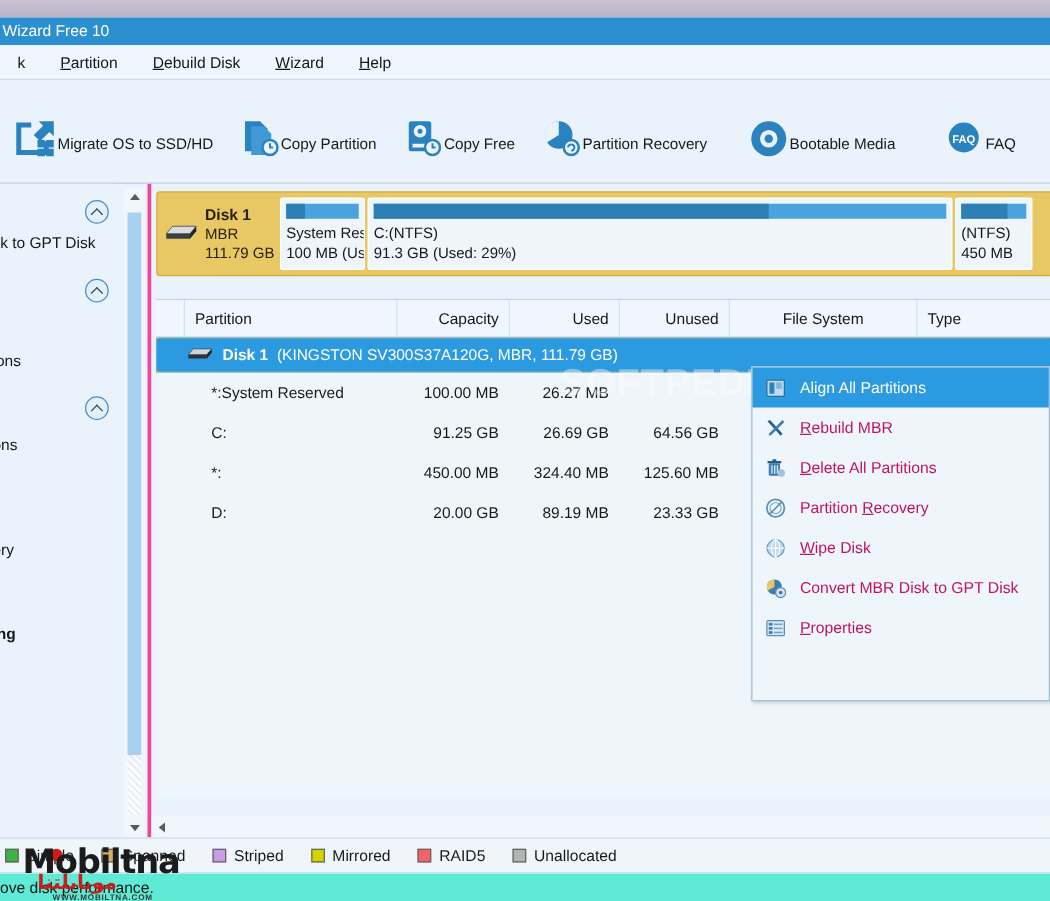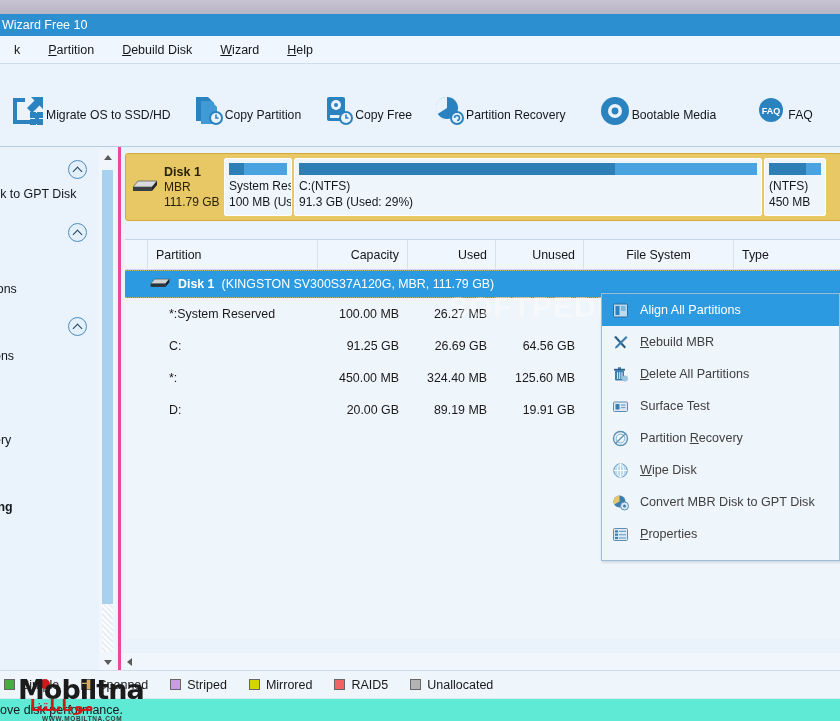--- a/index.html
+++ b/index.html
@@ -165,21 +165,21 @@
 
   
   #ctxmenu {
     position:absolute; left:601px; top:293px; width:239px; height:268px;
     background:#eef5fb; border:1px solid #9ebdd8;
     box-shadow:1px 1px 3px rgba(0,0,0,0.18);
     z-index:40;
   }
   .cmi {
     height:32px; display:flex; align-items:center; gap:10px;
-    padding-left:8px; font-size:12.6px; color:#404040; cursor:default;
+    padding-left:8px; font-size:12.6px; color:#be185d; cursor:default;
   }
   .cmi.sel { background:#2b9ae0; color:#ffffff; }
   .cmi .ci { width:20px; height:20px; display:flex; align-items:center; justify-content:center; flex:0 0 20px;}
   .cmi u { text-decoration:underline; }
 
   
   #hscroll {
     position:absolute; left:0; bottom:0; width:722px; height:17px;
     background:#f0f6fc; display:flex; align-items:center;
   }
@@ -465,21 +465,21 @@
       <div class="td col-unus">125.60 MB</div>
       <div class="td col-fs"></div>
       <div class="td col-type"></div>
     </div>
 
     <div class="trow">
       <div class="td col-gut"></div>
       <div class="td col-part" style="padding-left:22px;">D:</div>
       <div class="td col-cap">20.00 GB</div>
       <div class="td col-used">89.19 MB</div>
-      <div class="td col-unus">19.91 GB</div>
+      <div class="td col-unus">23.33 GB</div>
       <div class="td col-fs"></div>
       <div class="td col-type"></div>
     </div>
   </div>
 
   <div id="hscroll">
     <div class="harrow">
         <div class="tri-l"></div>
       </div>
   </div>
@@ -520,31 +520,20 @@
         <rect x="6" y="1.4" width="3" height="1.4" fill="#2a5d86"></rect>
         <rect x="5" y="6.2" width="1.1" height="6.8" fill="#d7e8f5"></rect>
         <rect x="7.2" y="6.2" width="1.1" height="6.8" fill="#d7e8f5"></rect>
         <rect x="9.4" y="6.2" width="1.1" height="6.8" fill="#d7e8f5"></rect>
         <circle cx="13" cy="12.4" r="3" fill="#9fc4de"></circle>
       </svg>
     </span>
     <span><u>D</u>elete All Partitions</span>
   </div>
 
-  <div class="cmi">
-    <span class="ci">
-      <svg width="17" height="17" viewBox="0 0 17 17">
-        <rect x="1.5" y="4" width="14" height="9.5" rx="1" fill="#dce9f4" stroke="#5d8fb5" stroke-width="1"></rect>
-        <rect x="3.5" y="6" width="4" height="5.5" fill="#3c7faf"></rect>
-        <rect x="9" y="6.5" width="4.5" height="1.2" fill="#6fa3c8"></rect>
-        <rect x="9" y="9" width="4.5" height="1.2" fill="#6fa3c8"></rect>
-      </svg>
-    </span>
-    <span>Surface Test</span>
-  </div>
 
   <div class="cmi">
     <span class="ci">
       <svg width="17" height="17" viewBox="0 0 17 17">
         <circle cx="8.5" cy="8.5" r="7" fill="none" stroke="#5d8fb5" stroke-width="1.4"></circle>
         <circle cx="8.5" cy="8.5" r="4.4" fill="none" stroke="#7fb0d2" stroke-width="1"></circle>
         <path d="M3.5 13.5 L13.5 3.5" stroke="#5d8fb5" stroke-width="1.2"></path>
       </svg>
     </span>
     <span>Partition <u>R</u>ecovery</span>

